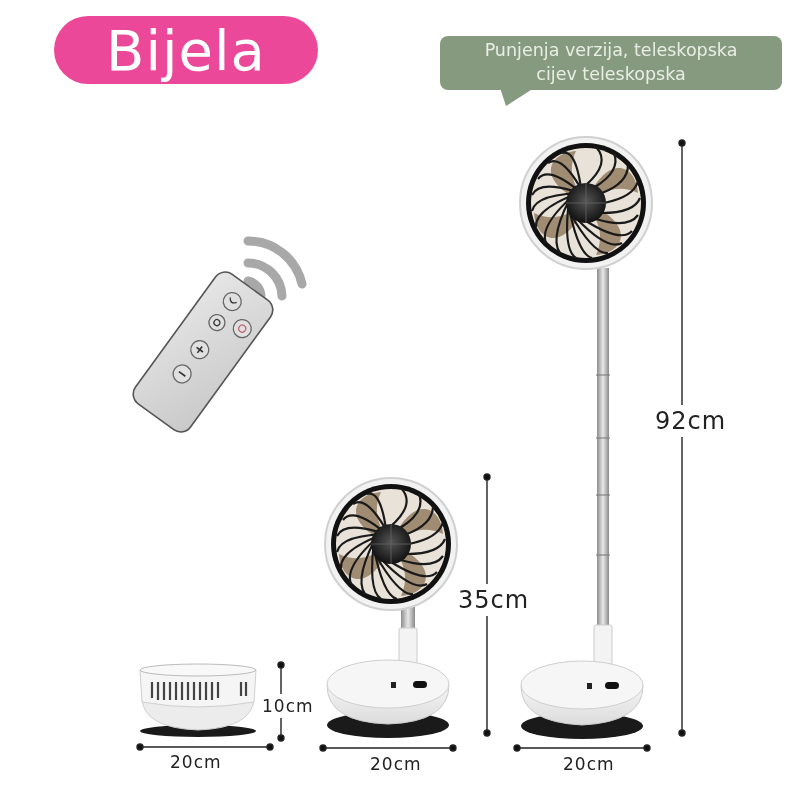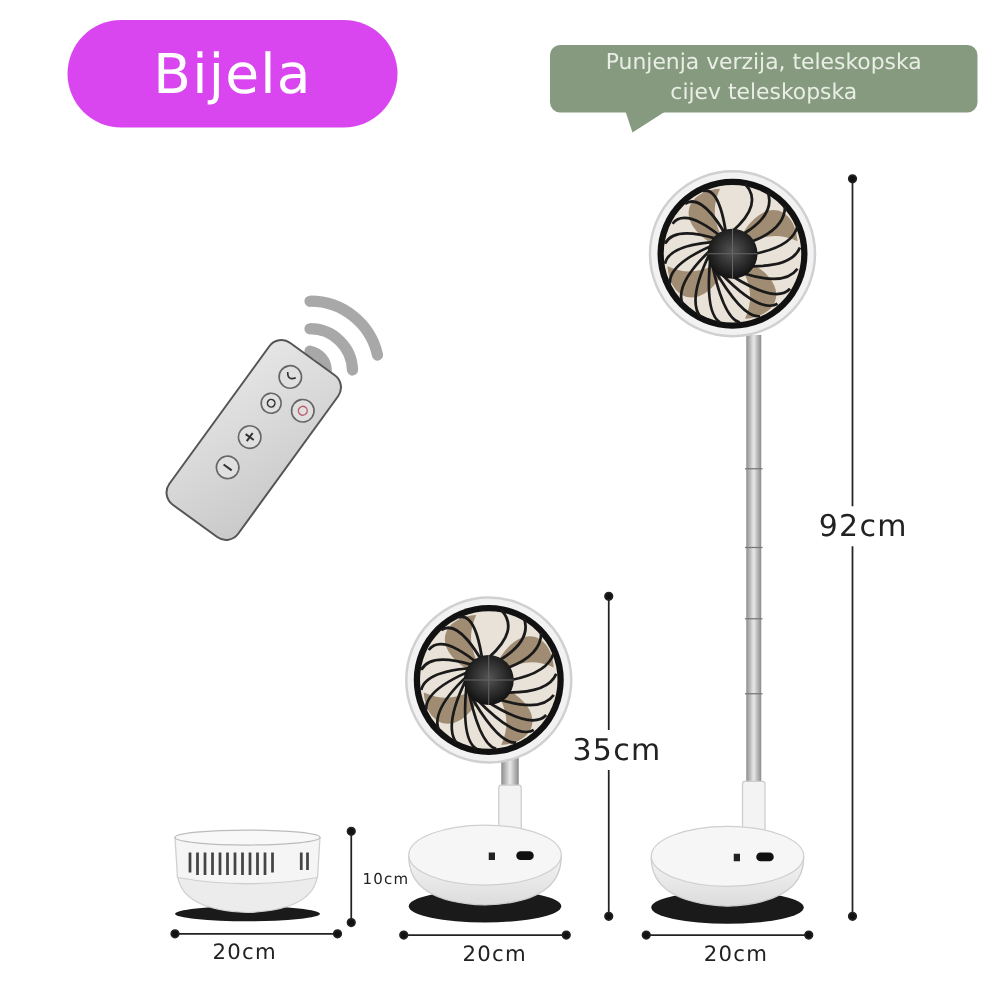--- a/index.html
+++ b/index.html
@@ -1,21 +1,21 @@
 <!DOCTYPE html>
 <html><head>
   <meta charset="utf-8">
   <style>
     html, body { margin: 0; padding: 0; }
     body { width: 800px; height: 800px; background: #ffffff; position: relative; overflow: hidden; font-family: "DejaVu Sans", sans-serif; }
     .abs { position: absolute; }
     .pill {
-      left: 54px; top: 16px; width: 264px; height: 86px; border-radius: 47px;
-      background: #d946ef; color: #ffffff; display: flex; align-items: center; justify-content: center;
-      font-size: 44px; letter-spacing: 1px;
+      left: 54px; top: 16px; width: 264px; height: 68px; border-radius: 47px;
+      background: #ec4899; color: #ffffff; display: flex; align-items: center; justify-content: center;
+      font-size: 56px; letter-spacing: 1px;
     }
     .bubble {
       left: 440px; top: 36px; width: 342px; height: 54px; border-radius: 8px;
       background: #869a80; color: #e9eee5; text-align: center; font-size: 17.5px; line-height: 24px;
       padding-top: 2px; box-sizing: border-box;
     }
     .bubble-tail {
       left: 500px; top: 88px; width: 0; height: 0;
       border-left: 6px solid transparent; border-right: 28px solid transparent; border-top: 18px solid #869a80;
     }
@@ -187,18 +187,18 @@
       <circle cx="453" cy="748" r="3"></circle>
     <line x1="682" y1="143" x2="682" y2="733"></line>
       <circle cx="682" cy="143" r="3"></circle>
       <circle cx="682" cy="733" r="3"></circle>
     <line x1="517" y1="748" x2="647" y2="748"></line>
       <circle cx="517" cy="748" r="3"></circle>
       <circle cx="647" cy="748" r="3"></circle>
   </g>
 </svg>
 
-<div class="abs dim-label" style="left:262px;top:694px;font-size:12px;padding:2px 0;margin-left:28px;">10cm</div>
+<div class="abs dim-label" style="left:262px;top:694px;font-size:17px;padding:2px 0;">10cm</div>
 <div class="abs dim-label" style="left:170px;top:752px;">20cm</div>
 <div class="abs dim-label big" style="left:458px;top:584px;padding:2px 0;">35cm</div>
 <div class="abs dim-label" style="left:370px;top:754px;">20cm</div>
 <div class="abs dim-label big" style="left:655px;top:405px;padding:2px 0;">92cm</div>
 <div class="abs dim-label" style="left:563px;top:754px;">20cm</div>
 
 </body></html>

